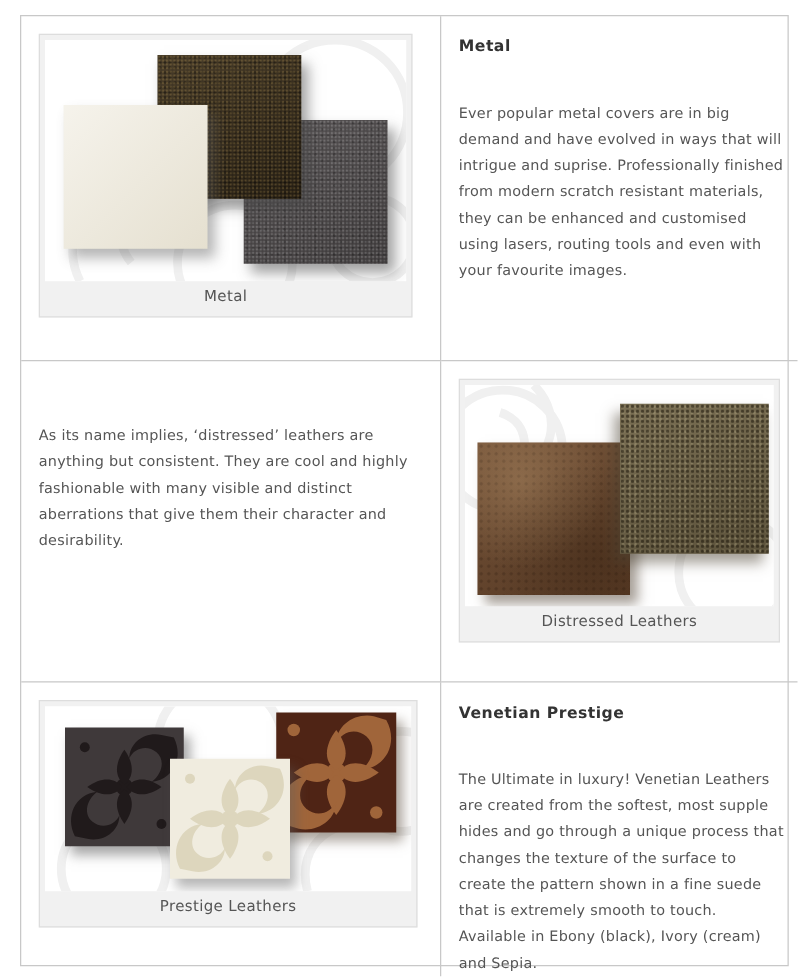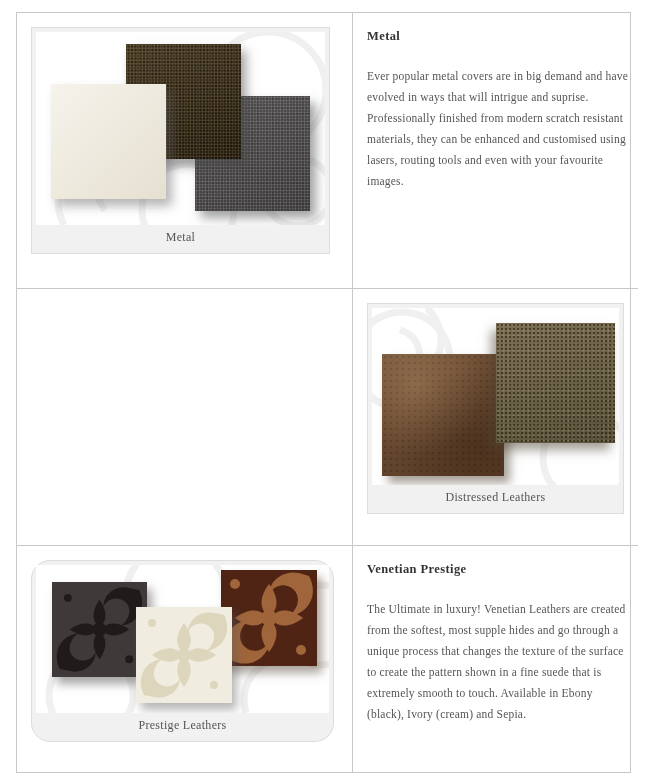--- a/index.html
+++ b/index.html
@@ -7,50 +7,50 @@
     width:646px;height:782px;background:#ffffff;position:relative;
     font-family:"DejaVu Sans", sans-serif;
     -webkit-font-smoothing:antialiased;
   }
   .materials-grid{
     position:absolute;left:16px;top:12px;width:615px;height:761px;
     box-sizing:border-box;border:1px solid #c8c8c8;
     display:grid;grid-template-columns:336px 1fr;grid-template-rows:276px 257px 1fr;
     background:#ffffff;
   }
-  .cell{box-sizing:border-box;position:relative;font-family:Liberation Serif, serif;}
+  .cell{box-sizing:border-box;position:relative;}
   .cell.col-l{border-right:1px solid #c8c8c8;}
   .cell.row-1,.cell.row-2{border-bottom:1px solid #c8c8c8;}
   .cell.imgcell{padding:14px;}
   .cell.textcell{padding:13px 8px 0 14px;}
   .cell h3{
     margin:3px 0 0;font-size:12.5px;font-weight:bold;color:#333333;
     letter-spacing:.4px;
   }
   .cell p{
-    margin:22px 0 0;font-size:11.5px;line-height:21px;color:#555555;
+    margin:36px 0 0;font-size:11.5px;line-height:21px;color:#555555;
     letter-spacing:.2px;
   }
   
   .frame{
     box-sizing:border-box;border:1px solid #dddddd;background:#f1f1f1;padding:4px;
   }
   .pic{
     position:relative;background:#ffffff;overflow:hidden;
   }
   .wm{position:absolute;left:0;top:0;width:100%;height:100%;}
   .caption{
     height:24px;line-height:25px;text-align:center;font-size:12px;color:#555555;
     letter-spacing:.3px;overflow:hidden;
   }
   .frame-metal{width:299px;height:227px;}
   .frame-metal .pic{height:193px;}
   .frame-distressed{width:257px;height:211px;}
   .frame-distressed .pic{height:177px;}
-  .frame-prestige{width:303px;height:182px;border-radius:19px;}
+  .frame-prestige{width:303px;height:182px;}
   .frame-prestige .pic{height:148px;}
 
   .sw{position:absolute;}
   
   .sw-charcoal{
     left:159px;top:64px;width:115px;height:115px;z-index:1;
     box-shadow:6px 7px 10px rgba(70,70,70,.5);
     background-image:
       radial-gradient(rgba(255,255,255,.20) .8px, transparent 1.3px),
       radial-gradient(rgba(0,0,0,.25) .8px, transparent 1.3px),
@@ -130,20 +130,21 @@
       <div class="caption">Metal</div>
     </div>
   </div>
 
   <div class="cell row-1 textcell">
     <h3>Metal</h3>
     <p>Ever popular metal covers are in big demand and have evolved in ways that will intrigue and suprise. Professionally finished from modern scratch resistant materials, they can be enhanced and customised using lasers, routing tools and even with your favourite images.</p>
   </div>
 
   <div class="cell col-l row-2 textcell">
+    <p>As its name implies, ‘distressed’ leathers are anything but consistent. They are cool and highly fashionable with many visible and distinct aberrations that give them their character and desirability.</p>
   </div>
 
   <div class="cell row-2 imgcell">
     <div class="frame frame-distressed">
       <div class="pic">
         <svg class="wm" viewBox="0 0 247 177" preserveAspectRatio="none">
           <g fill="none" stroke="#f0f0f0" stroke-width="7">
             <circle cx="30" cy="52" r="48"></circle>
             <path d="M55 0 C80 25 70 62 38 72 C55 50 48 28 28 22"></path>
             <circle cx="215" cy="150" r="44"></circle>

